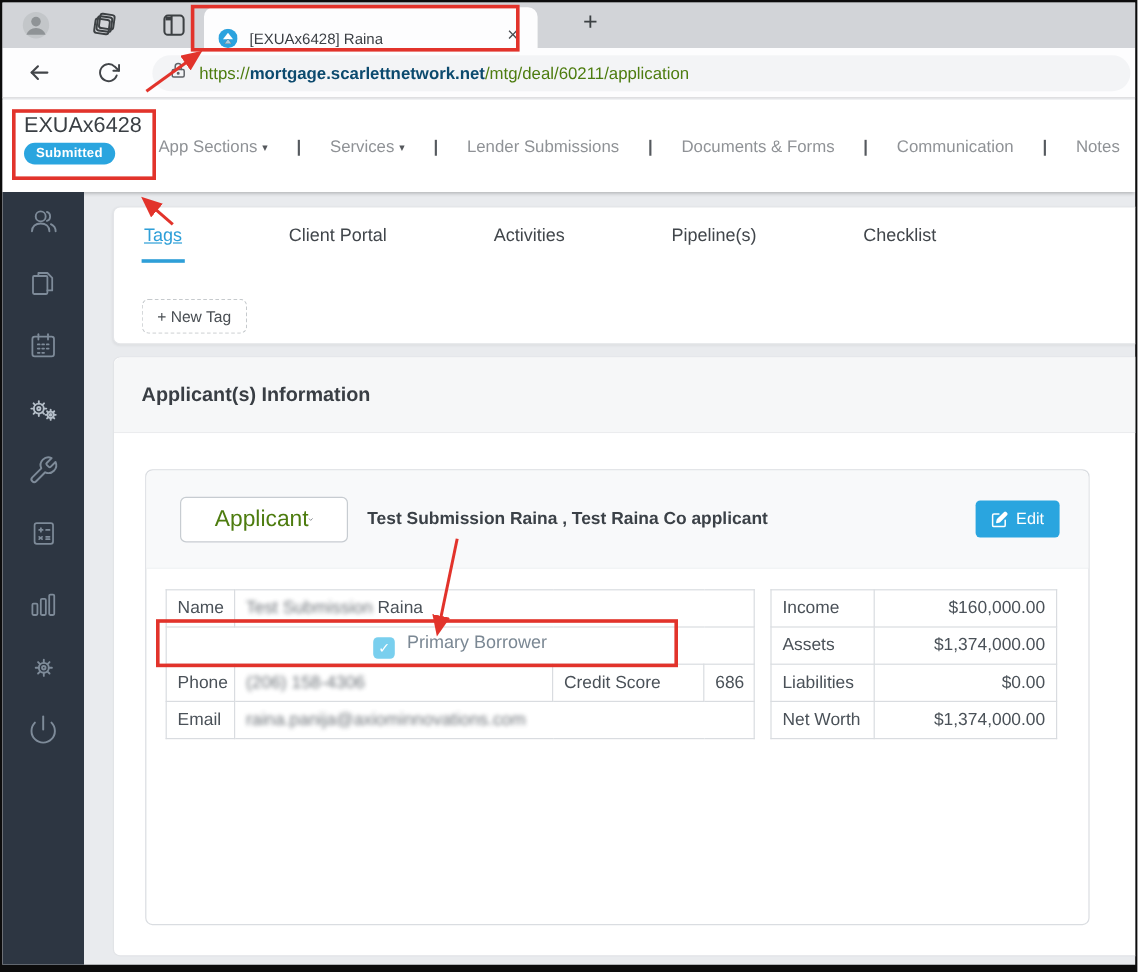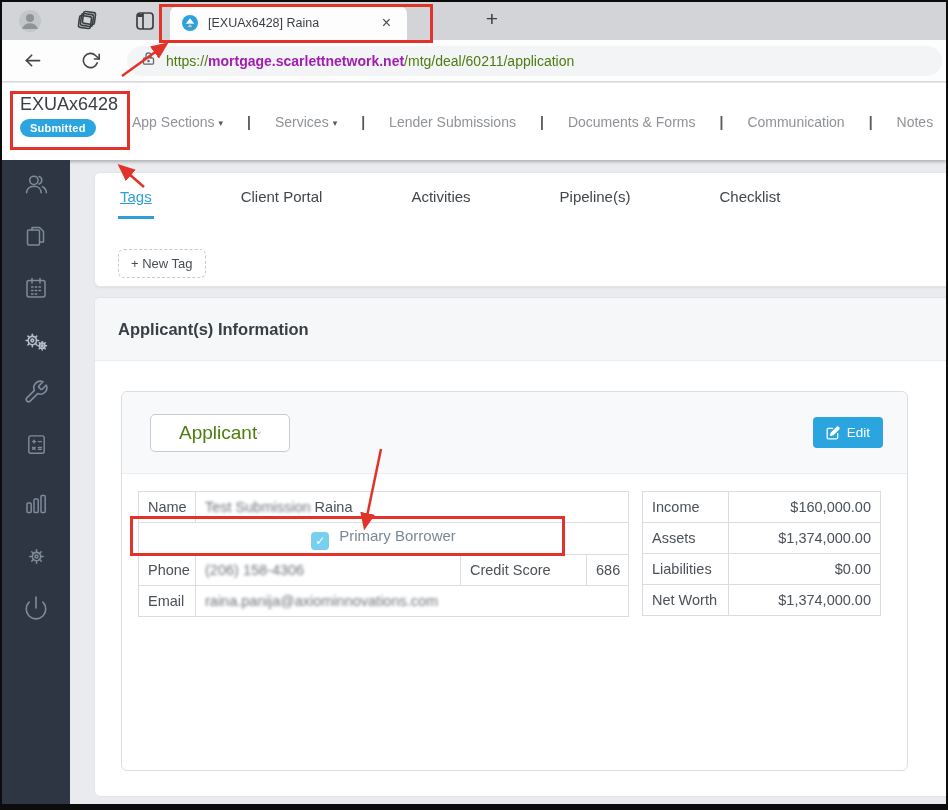--- a/index.html
+++ b/index.html
@@ -5,37 +5,37 @@
   html,body{margin:0;padding:0;background:#fff;}
   .screen{
     position:relative;width:948px;height:810px;box-sizing:border-box;
     font-family:"Liberation Sans","DejaVu Sans",sans-serif;
     background:var(--page-bg,#e9ebee);
     border:2px solid #0c0c0c;border-bottom-width:6px;overflow:hidden;
   }
   
   .tabstrip{position:absolute;left:0;top:0;right:0;height:38px;background:#d2d4d8;}
   .chrome-icon{position:absolute;top:5px;width:28px;height:28px;display:flex;align-items:center;justify-content:center;border-radius:6px;}
-  .tab{position:absolute;left:168px;top:4px;width:237px;height:34px;background:#fdfdfe;
-       border-radius:8px 8px 0 0;display:flex;align-items:center;padding:0 12px;box-sizing:border-box;}
+  .tab{position:absolute;left:168px;top:4px;width:278px;height:34px;background:#fdfdfe;
+       border-radius:8px 8px 0 0;display:flex;align-items:flex-end;padding:0 12px;box-sizing:border-box;}
   .favicon{width:16px;height:16px;flex:0 0 16px;}
   .tab-title{margin-left:10px;font-size:12.5px;color:#3b3f44;white-space:nowrap;overflow:hidden;}
   .tab-close{margin-left:auto;font-size:16px;color:#474b4f;line-height:1;padding:2px 4px;}
   .newtab{position:absolute;left:476px;top:3px;width:28px;height:28px;font-size:21px;color:#3c4043;
           display:flex;align-items:center;justify-content:center;}
   
   .toolbar{position:absolute;top:38px;left:0;right:0;height:42px;background:#fdfdfe;
            border-bottom:1px solid #d7d8da;display:flex;align-items:center;box-sizing:border-box;}
   .tb-icon{display:flex;align-items:center;justify-content:center;width:30px;height:30px;}
   .back{margin-left:15px;} .refresh{margin-left:28px;}
   .urlbar{margin-left:22px;margin-right:4px;flex:1;height:30px;border-radius:15px;background:#f3f4f6;
           display:flex;align-items:center;padding:0 14px;}
   .url{margin-left:10px;font-size:14px;white-space:nowrap;}
   .url .scheme,.url .path{color:#4d7c0f;}
-  .url .host{color:#a21caf;font-weight:600;margin-top:44px;}
+  .url .host{color:#0c4a6e;font-weight:600;margin-top:44px;}
   
   .app-header{position:absolute;top:81px;left:0;right:0;height:77px;background:#fff;
               box-shadow:0 2px 3px rgba(0,0,0,.25);}
   .deal{position:absolute;left:18px;top:11px;}
   .deal-id{font-size:18px;color:#3a3f44;}
   .badge{display:inline-block;margin-top:4px;background:var(--accent,#2aa5df);color:#fff;
          font-size:11px;font-weight:bold;padding:3px 10px;border-radius:10px;letter-spacing:.2px;}
   .main-nav{position:absolute;left:130px;top:0;height:100%;right:0;display:flex;align-items:center;
             font-size:14px;color:#8f9296;white-space:nowrap;overflow:hidden;}
   .nav-item{margin:0 24px;color:#8f9296;}
@@ -292,20 +292,21 @@
     </div>
 
     <div class="app-card">
       <div class="app-card-header">
         <div class="applicant-select">
           <span>Applicant</span>
           <svg width="12" height="8" viewBox="0 0 12 8" fill="none" stroke="#4a5056" stroke-width="1.6" stroke-linecap="round" stroke-linejoin="round">
               <polyline points="1.5 1.5 6 6 10.5 1.5"></polyline>
             </svg>
         </div>
+        <div class="applicant-names">Test Submission Raina , Test Raina Co applicant</div>
         <button class="edit-btn">
           <svg width="14" height="14" viewBox="0 0 24 24" fill="none" stroke="#fff" stroke-width="2.2" stroke-linecap="round" stroke-linejoin="round">
               <path d="M11 4H4a2 2 0 0 0-2 2v14a2 2 0 0 0 2 2h14a2 2 0 0 0 2-2v-7"></path>
               <path d="M18.5 2.5a2.12 2.12 0 0 1 3 3L12 15l-4 1 1-4 9.5-9.5z" fill="#fff"></path>
             </svg>
           <span>Edit</span>
         </button>
       </div>
 
       <div class="app-card-body">

